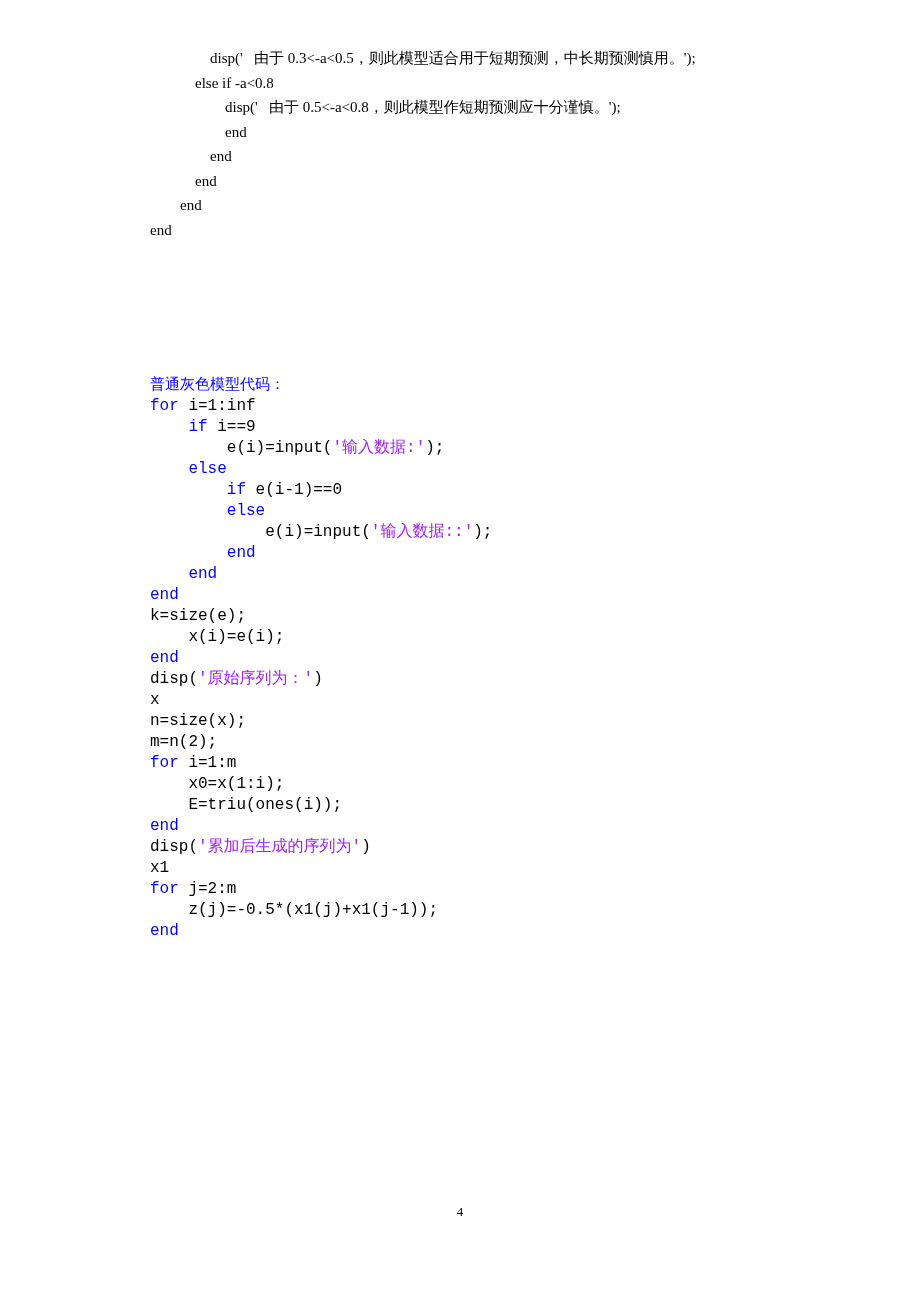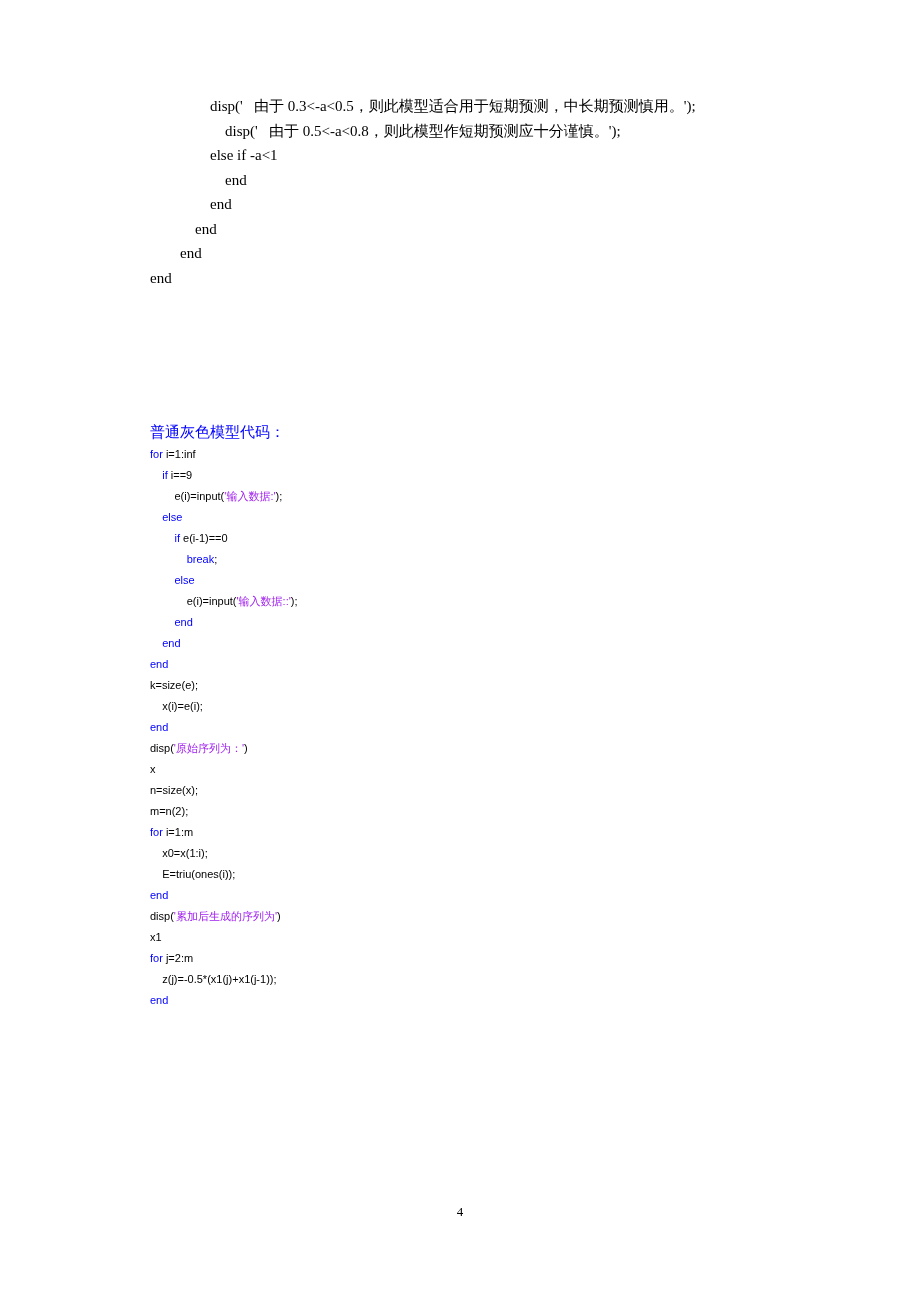--- a/index.html
+++ b/index.html
@@ -5,33 +5,33 @@
   body {
     margin: 0;
     padding: 0;
     background: #ffffff;
     font-family: "SimSun", "Times New Roman", serif;
     width: 920px;
     height: 1302px;
     position: relative;
   }
   .page {
-    padding: 94px 150px 60px 150px;
+    padding: 46px 150px 60px 150px;
     line-height: 1.6;
   }
   .line {
     white-space: pre;
     font-size: 15px;
     color: #000;
     line-height: 24.5px;
   }
   .mono {
-    font-family: Liberation Sans, sans-serif;
+    font-family: Liberation Mono, monospace;
     white-space: pre;
-    font-size: 11px;
+    font-size: 16px;
     line-height: 21px;
   }
   .kw { color: #0000ff; }
   .str { color: #a020f0; }
   .txt { color: #000; }
   .section-title {
     color: blue;
     font-size: 15px;
     font-family: "SimSun", serif;
     margin-top: 130px;
@@ -47,36 +47,35 @@
     font-family: "Times New Roman", serif;
     color: #000;
   }
 </style>
 </head>
 <body>
 
 <div class="page">
 
   <div class="line">                disp('   由于 0.3&lt;-a&lt;0.5，则此模型适合用于短期预测，中长期预测慎用。');</div>
+  <div class="line">            else if -a&lt;0.8</div>
   <div class="line">                    disp('   由于 0.5&lt;-a&lt;0.8，则此模型作短期预测应十分谨慎。');</div>
-  <div class="line">                else if -a&lt;1</div>
   <div class="line">                    end</div>
   <div class="line">                end</div>
   <div class="line">            end</div>
   <div class="line">        end</div>
   <div class="line">end</div>
 
   <div class="section-title">普通灰色模型代码：</div>
 
   <div class="mono"><span class="kw">for</span><span class="txt"> i=1:inf</span></div>
   <div class="mono"><span class="kw">    if</span><span class="txt"> i==9</span></div>
   <div class="mono"><span class="txt">        e(i)=input(</span><span class="str">'输入数据:'</span><span class="txt">);</span></div>
   <div class="mono"><span class="kw">    else</span></div>
   <div class="mono"><span class="kw">        if</span><span class="txt"> e(i-1)==0</span></div>
-  <div class="mono"><span class="kw">            break</span><span class="txt">;</span></div>
   <div class="mono"><span class="kw">        else</span></div>
   <div class="mono"><span class="txt">            e(i)=input(</span><span class="str">'输入数据::'</span><span class="txt">);</span></div>
   <div class="mono"><span class="kw">        end</span></div>
   <div class="mono"><span class="kw">    end</span></div>
   <div class="mono"><span class="kw">end</span></div>
   <div class="mono"><span class="txt">k=size(e);</span></div>
   <div class="mono"><span class="txt">    x(i)=e(i);</span></div>
   <div class="mono"><span class="kw">end</span></div>
   <div class="mono"><span class="txt">disp(</span><span class="str">'原始序列为：'</span><span class="txt">)</span></div>
   <div class="mono"><span class="txt">x</span></div>

